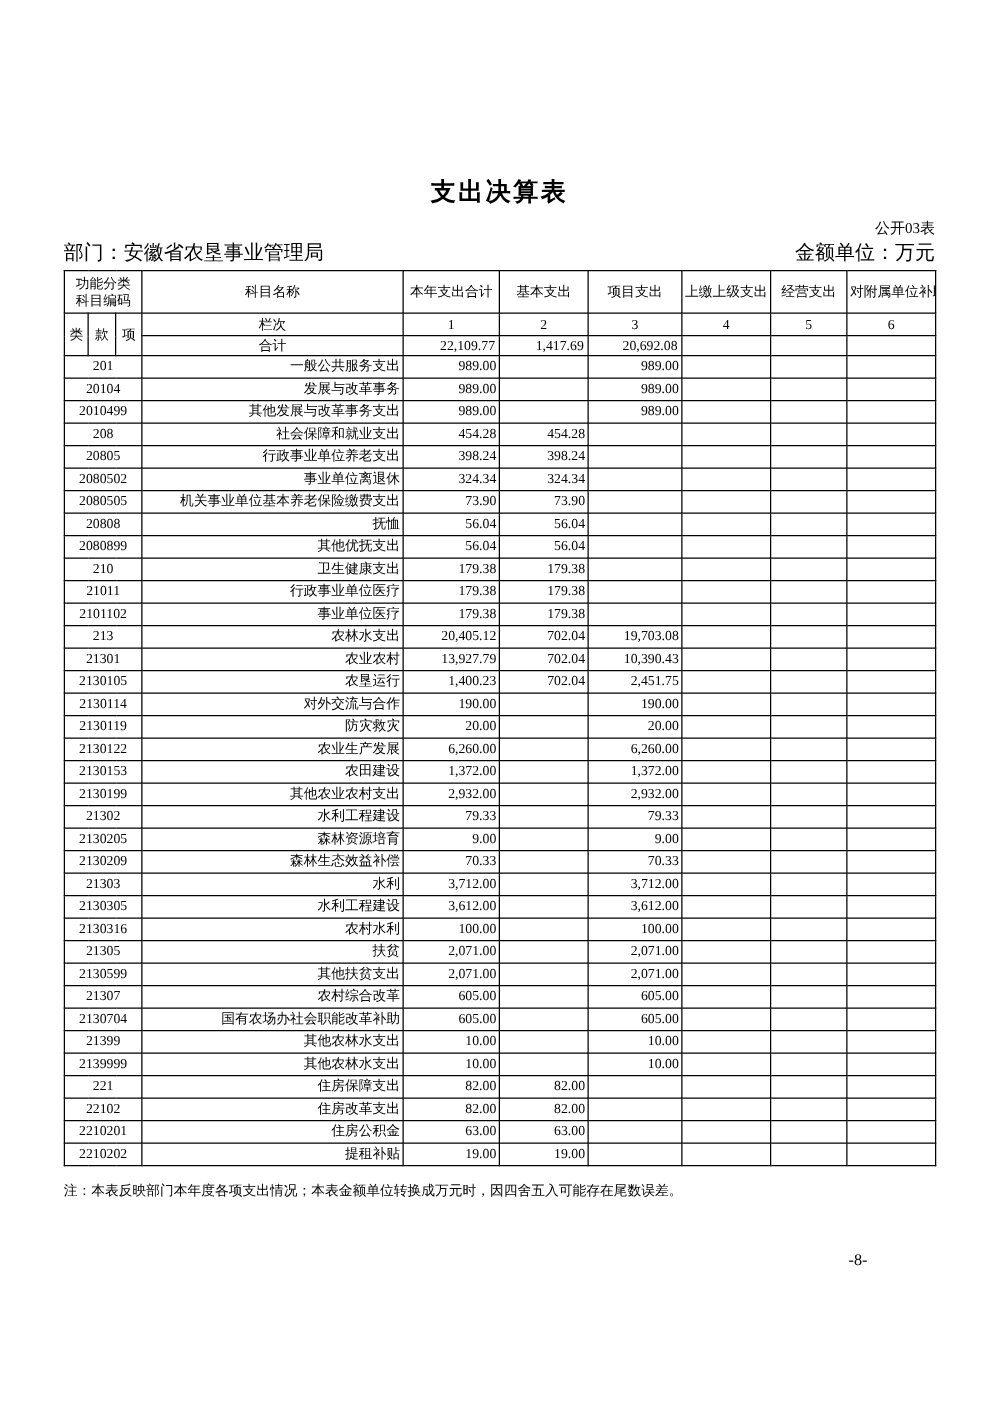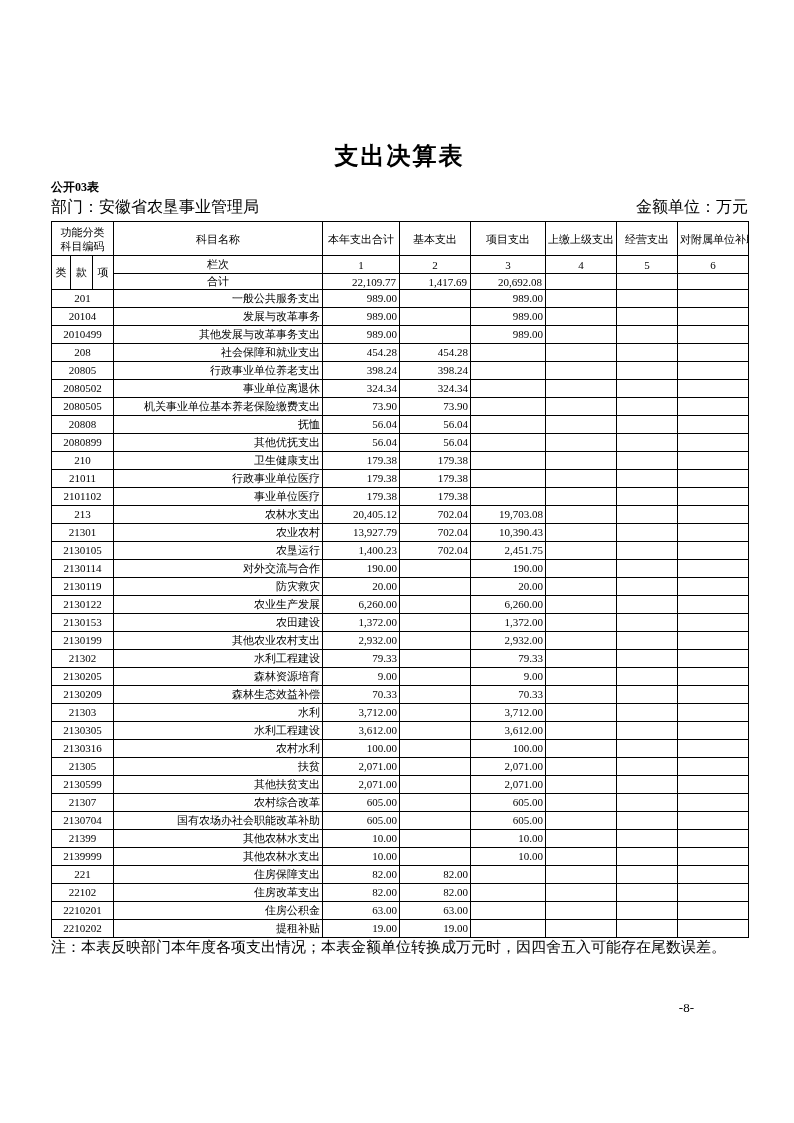--- a/index.html
+++ b/index.html
@@ -13,28 +13,27 @@
     box-sizing:border-box;
     padding:0 46px 0 51px;
     overflow:hidden;
   }
   .title {
     margin:0;
     padding-top:140px;
     text-align:center;
     font-family:Liberation Serif, serif;
     font-weight:bold;
-    font-size:24px;
+    font-size:20px;
     letter-spacing:2px;
   }
   .table-code {
     margin-top:7px;
-    text-align:left;
+    text-align:right;
     font-size:12px;
-    font-weight:bold;
   }
   .meta-row {
     display:flex;
     justify-content:space-between;
     align-items:flex-end;
     font-size:16px;
     margin-top:1px;
     margin-bottom:3px;
   }
   table.report {
@@ -57,22 +56,22 @@
   tr.row-c th, tr.row-c td { height:15px; }
   .two-line span { display:block; line-height:14px; }
   .narrow-wrap { padding:0 5px; line-height:14px; }
   tbody td { height:17px; line-height:17px; }
   td.code { text-align:center; padding-left:2px; }
   td.name { text-align:right; padding-left:3px; }
   td.name.ind { padding-left:16px; }
   td.num, tr.row-c td.num { text-align:right; padding-right:3px; }
   tr.row-c th.total-label { text-align:center; }
   .note {
-    font-size:15px;
-    margin-top:0;
+    font-size:11px;
+    margin-top:12px;
     white-space:nowrap;
   }
   .page-number {
     position:absolute;
     top:1000px;
     right:100px;
     font-size:13px;
   }
 </style>
 </head>

